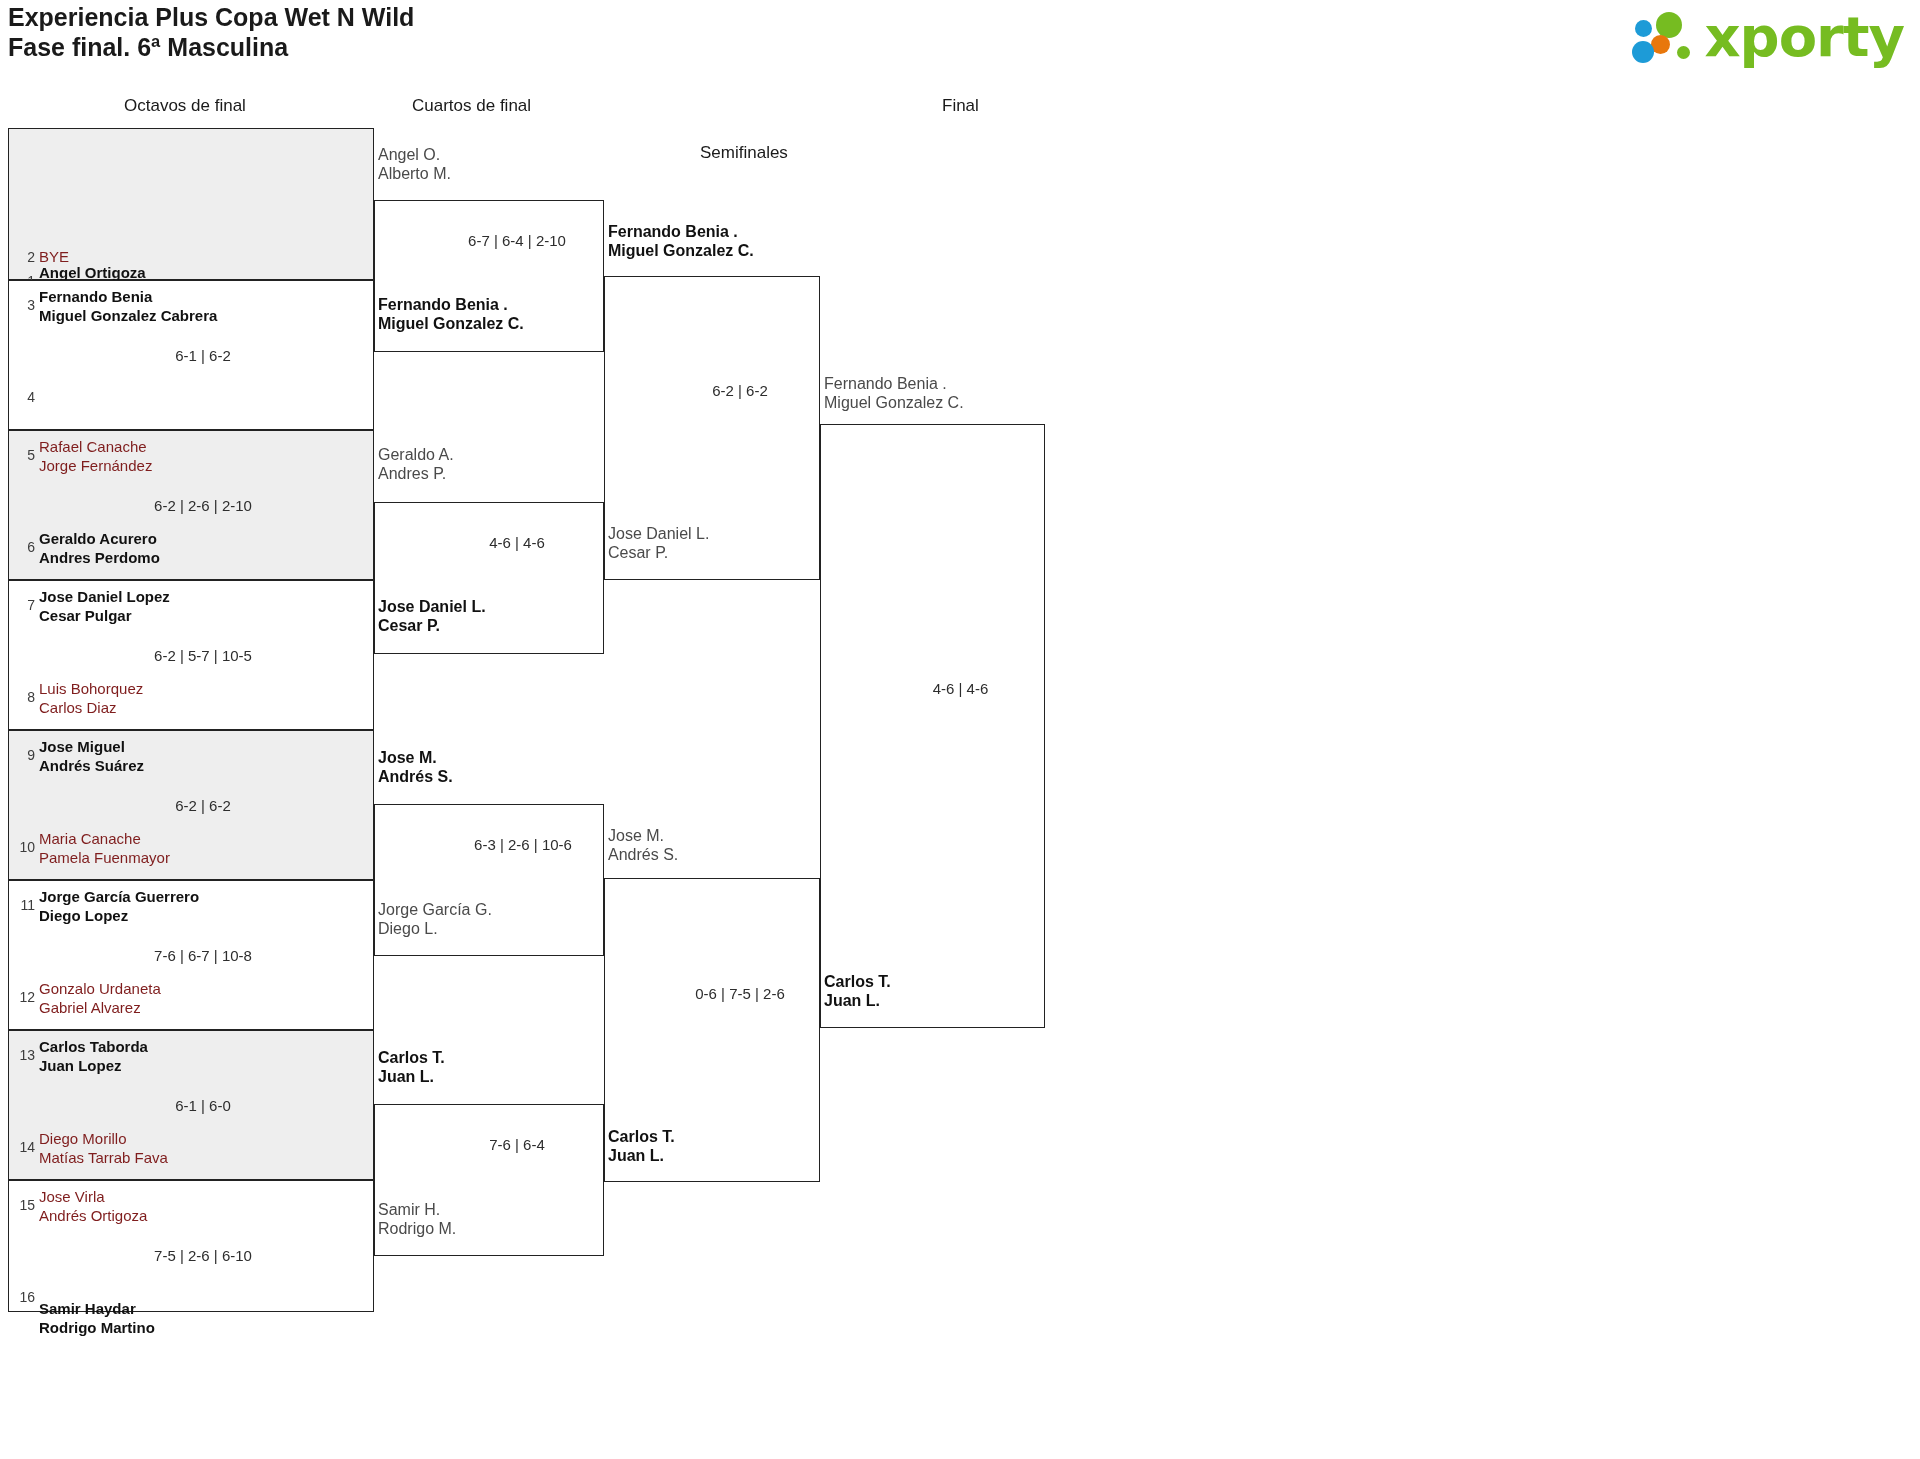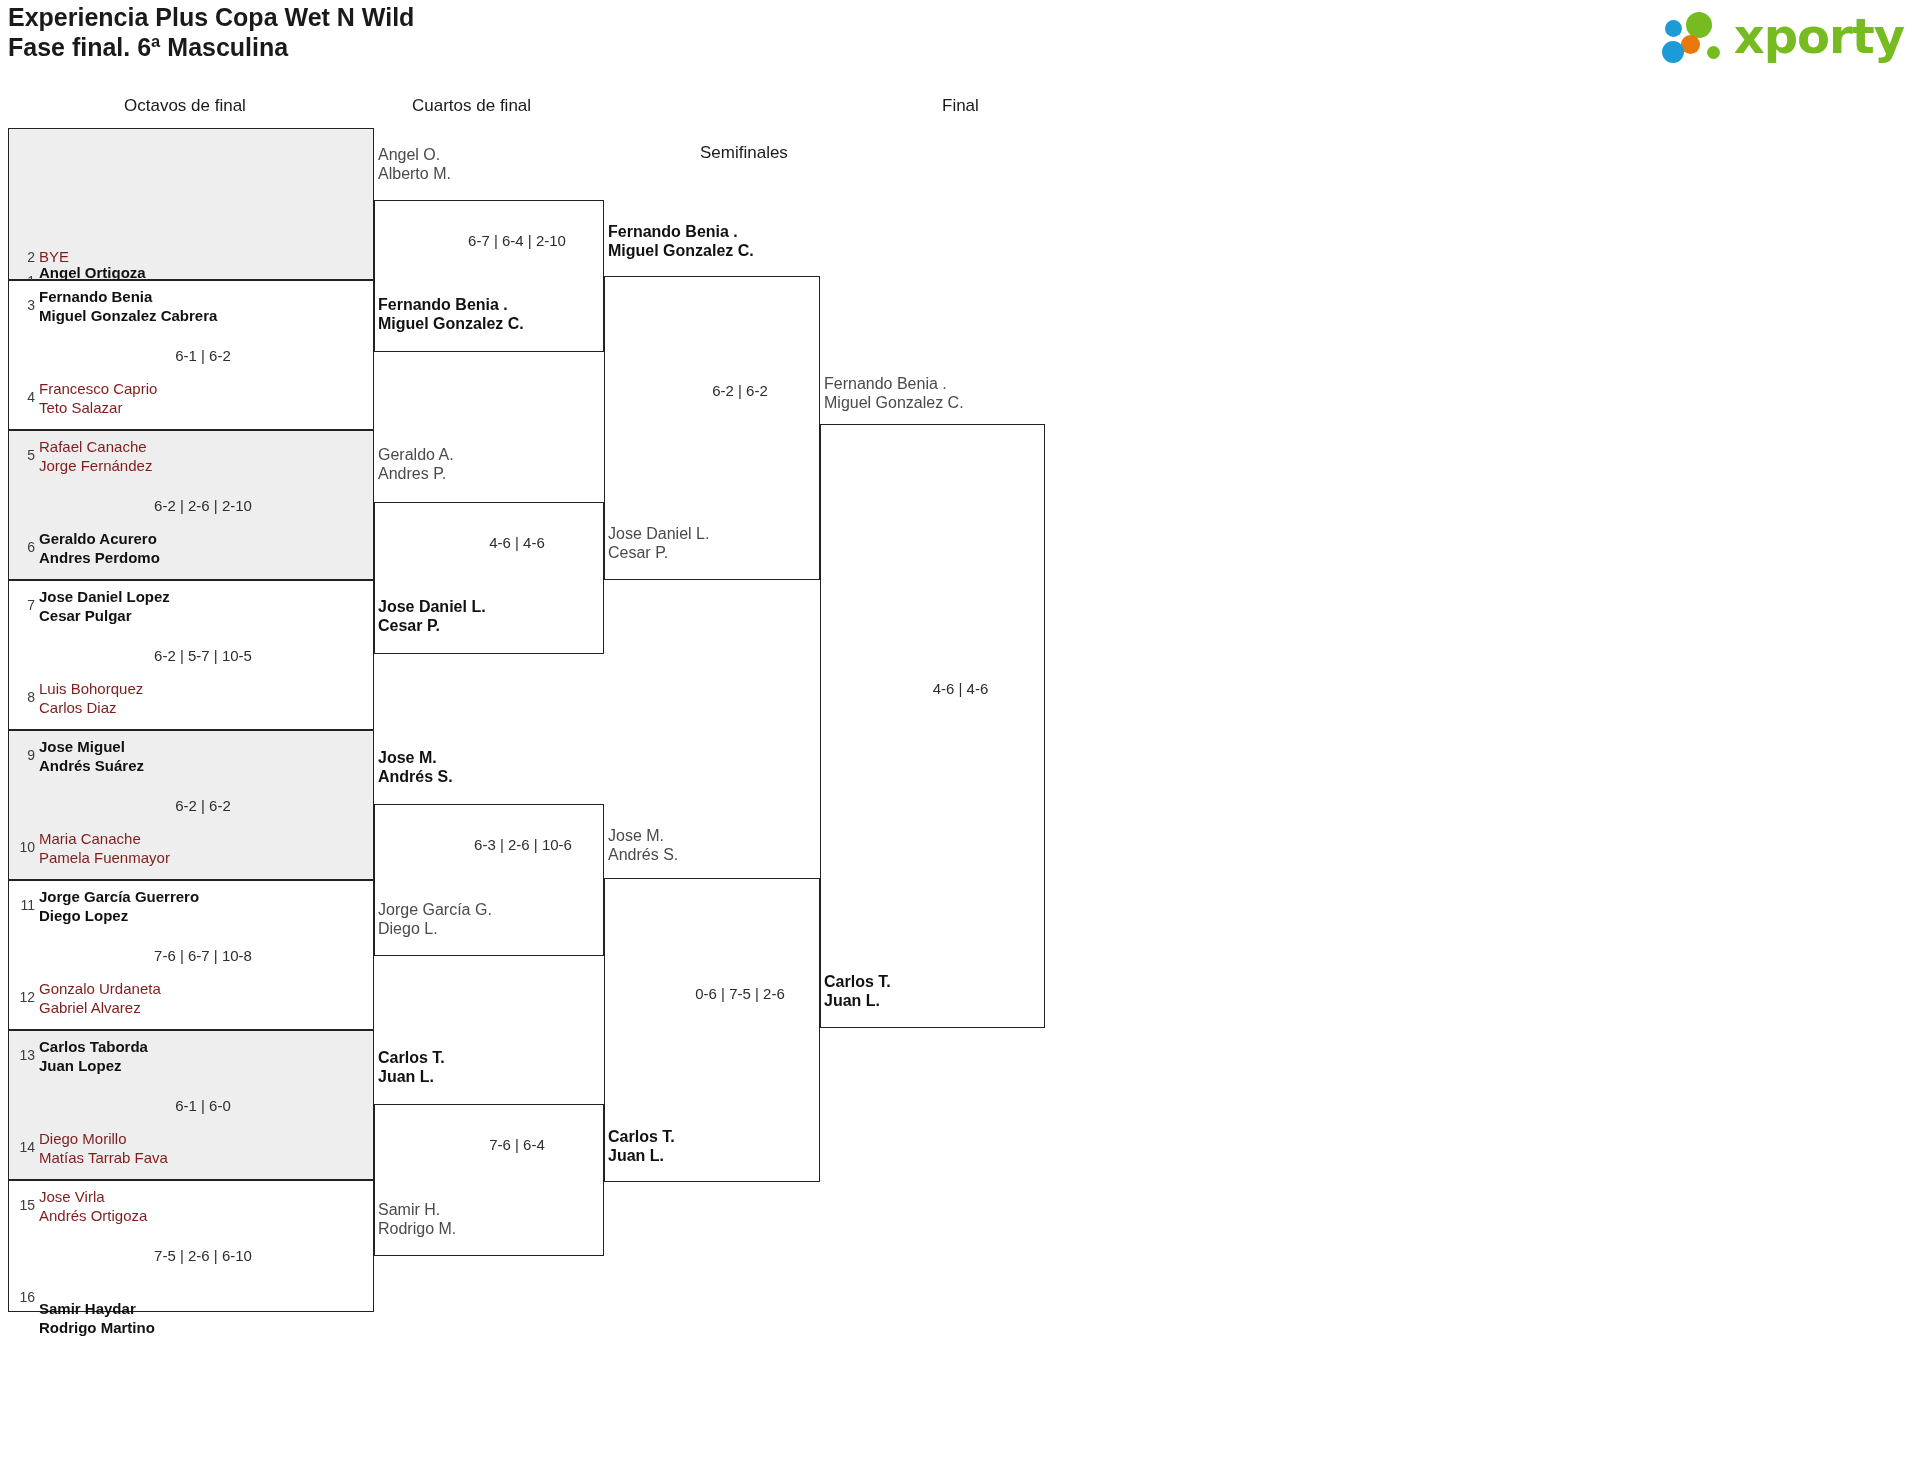--- a/index.html
+++ b/index.html
@@ -50,21 +50,21 @@
     border-radius: 50%;
     display: block;
   }
   .dot-big-green   { width: 26px; height: 26px; background: #76bc21; left: 24px; top: 4px; }
   .dot-blue-top    { width: 17px; height: 17px; background: #1d9bd7; left: 3px;  top: 12px; }
   .dot-orange      { width: 19px; height: 19px; background: #e8770c; left: 19px; top: 27px; }
   .dot-blue-bottom { width: 22px; height: 22px; background: #1d9bd7; left: 0px;  top: 33px; }
   .dot-sm-green    { width: 13px; height: 13px; background: #76bc21; left: 45px; top: 38px; }
 
   .logo-word {
-    font-size: 48px;
+    font-size: 56px;
     font-weight: bold;
     color: #76bc21;
     letter-spacing: -1px;
     line-height: 47px;
     font-family: "DejaVu Sans", sans-serif;
   }
 
   
   .round-heading {
     position: absolute;
@@ -178,24 +178,20 @@
   </div>
 
   <div class="r1-match plain" style="top:280px; height:150px;">
     <div class="r1-seed" style="top:16px;">3</div>
     <div class="r1-team win" style="top:6px;">
       <div>Fernando Benia</div>
       <div>Miguel Gonzalez Cabrera</div>
     </div>
     <div class="r1-score" style="left:30px; right:6px; top:66px;">6-1 | 6-2</div>
     <div class="r1-seed" style="top:108px;">4</div>
-    <div class="r1-team lose" style="top:98px;">
-      <div>Francesco Caprio</div>
-      <div>Teto Salazar</div>
-    </div>
   </div>
 
   <div class="r1-match shaded" style="top:430px; height:150px;">
     <div class="r1-seed" style="top:16px;">5</div>
     <div class="r1-team lose" style="top:6px;">
       <div>Rafael Canache</div>
       <div>Jorge Fernández</div>
     </div>
     <div class="r1-score" style="left:30px; right:6px; top:66px;">6-2 | 2-6 | 2-10</div>
     <div class="r1-seed" style="top:108px;">6</div>

